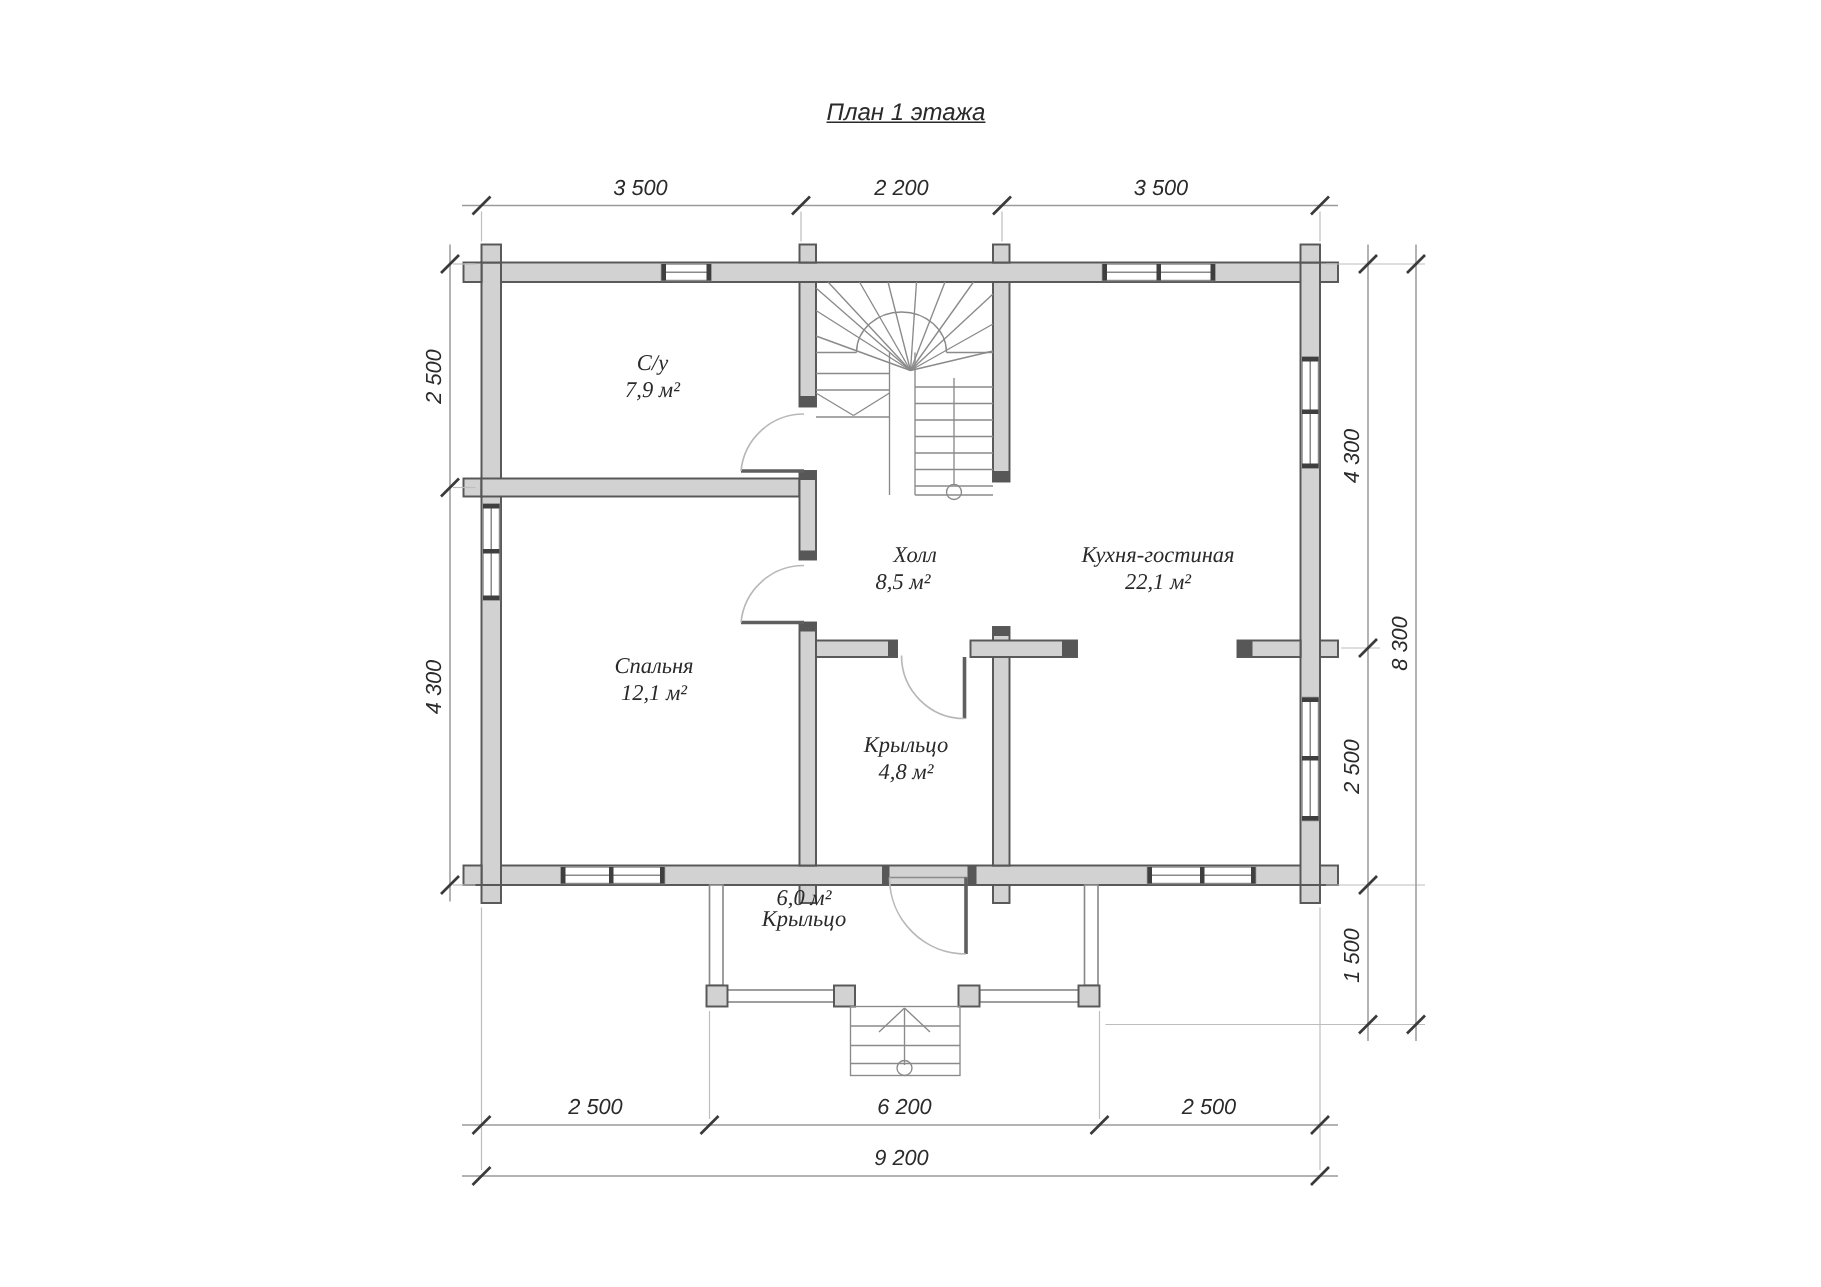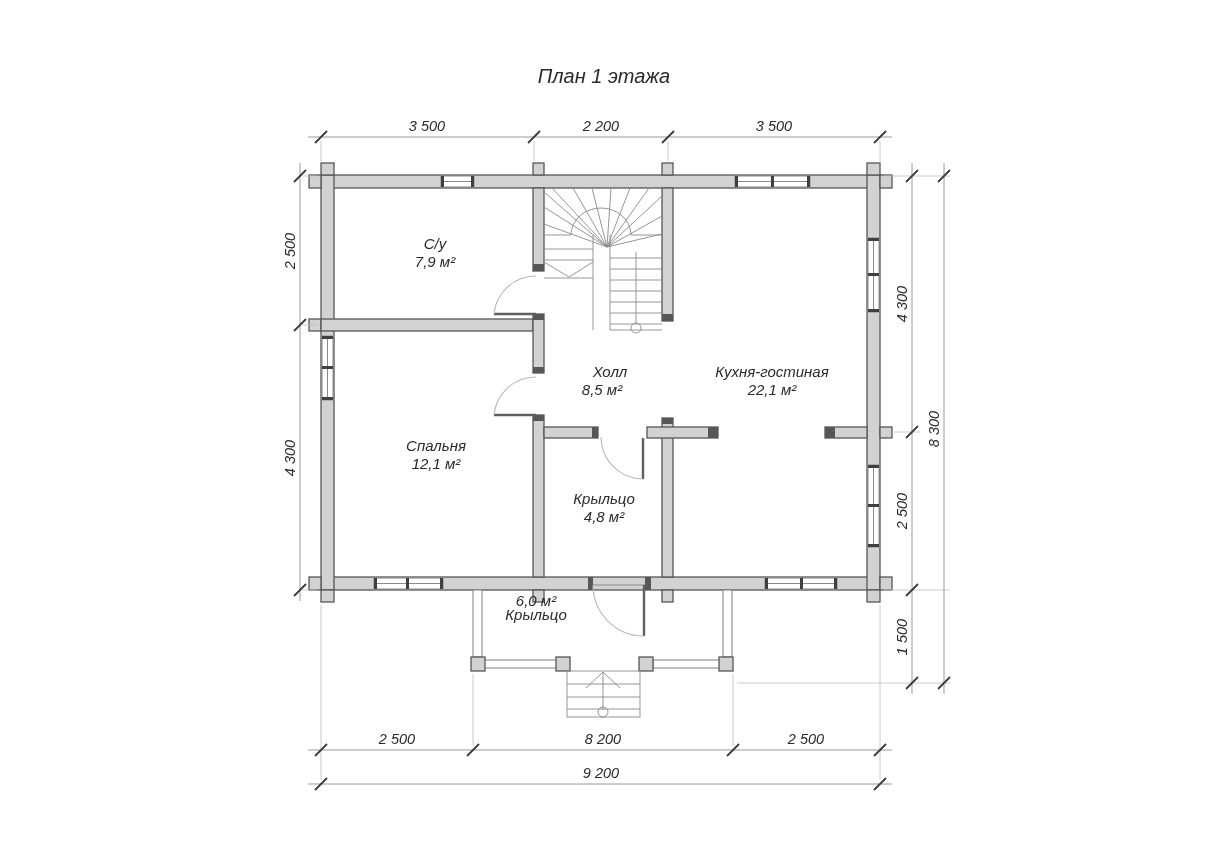--- a/index.html
+++ b/index.html
@@ -18,22 +18,22 @@
   .thin{stroke:var(--thin-line);stroke-width:0.9;fill:none;}
   .leaf{stroke:#5f5f5f;stroke-width:2.4;fill:none;}
   .arc{stroke:#b8b8b8;stroke-width:1.1;fill:none;}
   .rail{fill:#ffffff;stroke:#8a8a8a;stroke-width:1.1;}
   .dimline{stroke:var(--dim-line);stroke-width:1;fill:none;}
   .ext{stroke:#bdbdbd;stroke-width:0.8;fill:none;}
   .tick{stroke:#3a3a3a;stroke-width:1.8;fill:none;}
   .lbl{position:absolute;transform:translate(-50%,-50%);font-style:italic;
        color:var(--text);white-space:nowrap;line-height:1;}
   .lbl.vert{transform:translate(-50%,-50%) rotate(-90deg);}
-  .title{font-size:20px;}
-  .room{font-size:15px;}
+  .title{font-size:16px;text-decoration:underline;}
+  .room{font-size:15px;font-family:Liberation Serif, serif;}
   .dim{font-size:14.5px;}
 </style>
 </head>
 <body>
 
 <div id="plan">
   <svg width="1214" height="858" viewBox="0 0 1214 858">
 
     <g>
 
@@ -281,16 +281,16 @@
 
   <div class="lbl dim vert" style="left:290px;top:251px">2 500</div>
   <div class="lbl dim vert" style="left:290px;top:458px">4 300</div>
 
   <div class="lbl dim vert" style="left:902px;top:304px">4 300</div>
   <div class="lbl dim vert" style="left:902px;top:511px">2 500</div>
   <div class="lbl dim vert" style="left:902px;top:637px">1 500</div>
   <div class="lbl dim vert" style="left:934px;top:429px">8 300</div>
 
   <div class="lbl dim" style="left:397px;top:739px">2 500</div>
-  <div class="lbl dim" style="left:603px;top:739px">8 200</div>
+  <div class="lbl dim" style="left:603px;top:739px">6 200</div>
   <div class="lbl dim" style="left:806px;top:739px">2 500</div>
   <div class="lbl dim" style="left:601px;top:773px">9 200</div>
 </div>
 
 </body></html>

